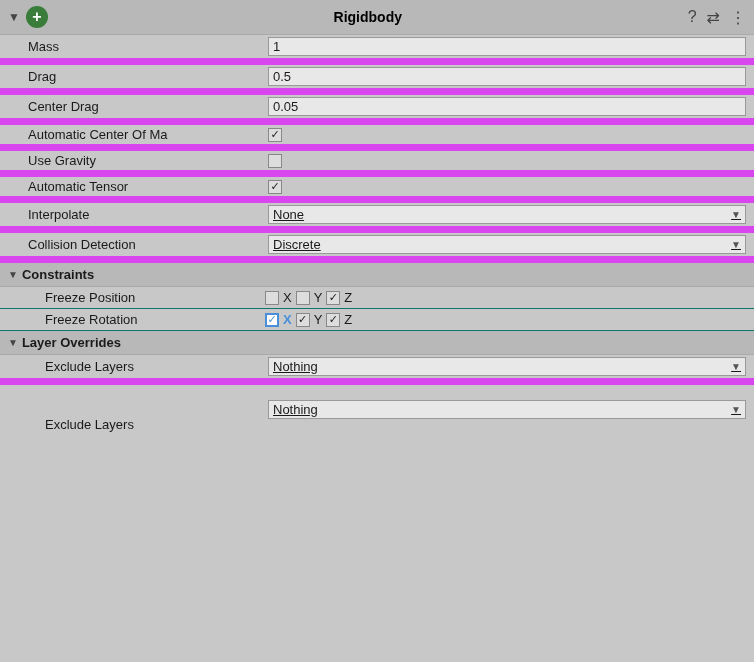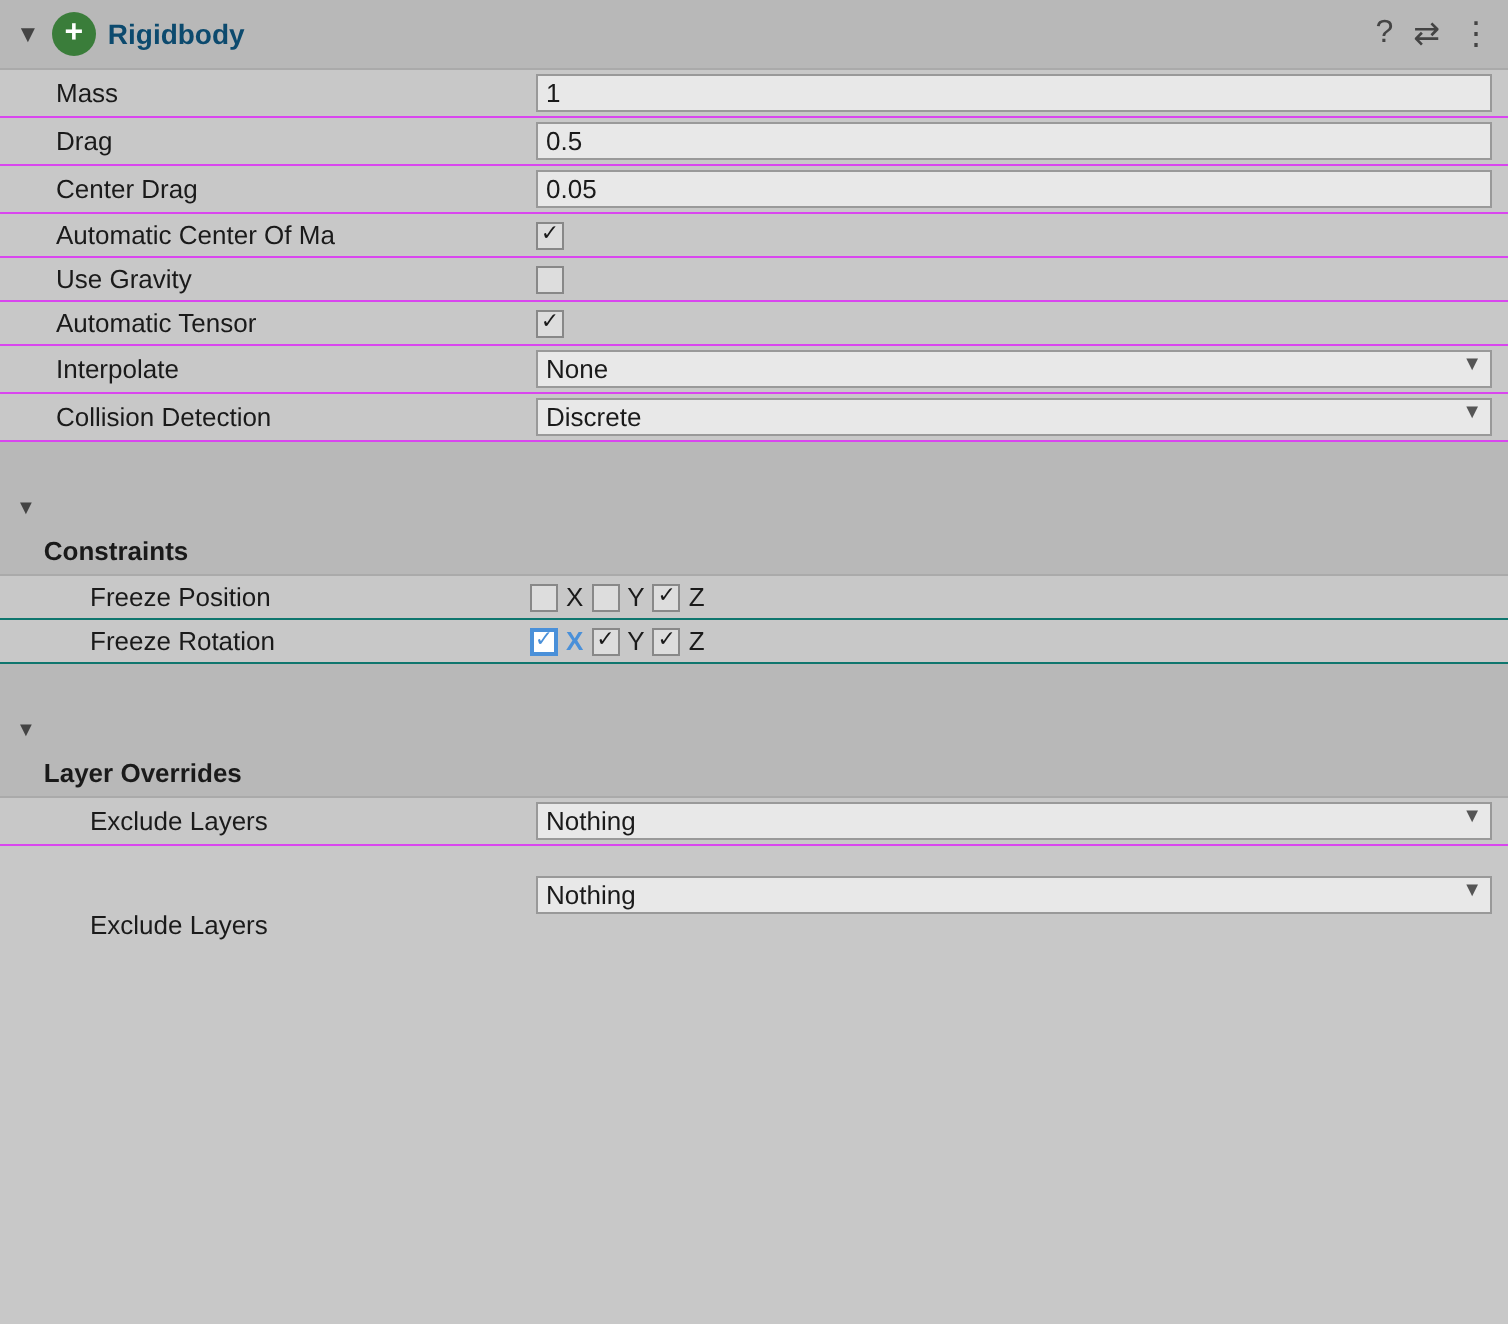--- a/index.html
+++ b/index.html
@@ -39,40 +39,41 @@
       align-items: center;
       justify-content: center;
       color: white;
       font-size: 16px;
       font-weight: bold;
     }
     .header-title {
       flex: 1;
       font-size: 14px;
       font-weight: 600;
-      color: #0c4a6e;
+      color: #000000;
+      text-align: center;
     }
     .header-actions {
       display: flex;
       gap: 10px;
       align-items: center;
     }
     .header-icon-btn {
       font-size: 16px;
       color: #444;
       cursor: pointer;
     }
 
     
     .row {
       display: flex;
       align-items: center;
       min-height: 22px;
       padding: 2px 8px 2px 28px;
-      border-bottom: 1px solid #d946ef;
+      border-bottom: 7px solid #d946ef;
     }
     .row:last-child { border-bottom: none; }
 
     .row-label {
       width: 240px;
       color: #1a1a1a;
       flex-shrink: 0;
       font-size: 13px;
     }
 
@@ -119,28 +120,30 @@
     .cb.checked-blue::after {
       content: '✓';
       font-size: 11px;
       color: #4a90d9;
       line-height: 1;
     }
 
     
     .dropdown {
       display: flex;
+      align-items: center;
       width: 100%;
       background: #e8e8e8;
       border: 1px solid #999;
       padding: 1px 4px;
       font-size: 13px;
       color: #1a1a1a;
       cursor: pointer;
       position: relative;
+      text-decoration: underline;
     }
     .dropdown-text {
       flex: 1;
     }
     .dropdown-arrow {
       font-size: 10px;
       color: #555;
     }
 
     
@@ -154,21 +157,20 @@
       cursor: pointer;
     }
     .section-arrow {
       font-size: 10px;
       color: #444;
     }
     .section-title {
       font-size: 13px;
       font-weight: 600;
       color: #1a1a1a;
-      margin-top: 43px;
     }
 
     
     .constraint-row {
       display: flex;
       align-items: center;
       min-height: 22px;
       padding: 2px 8px 2px 45px;
       border-bottom: 1px solid #0f766e;
       gap: 0;

